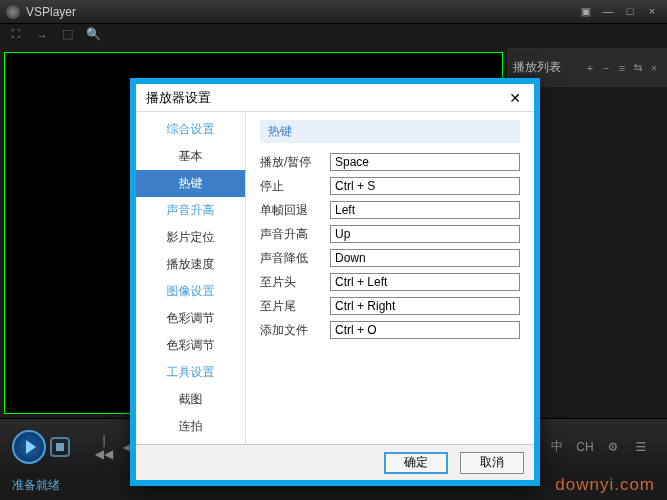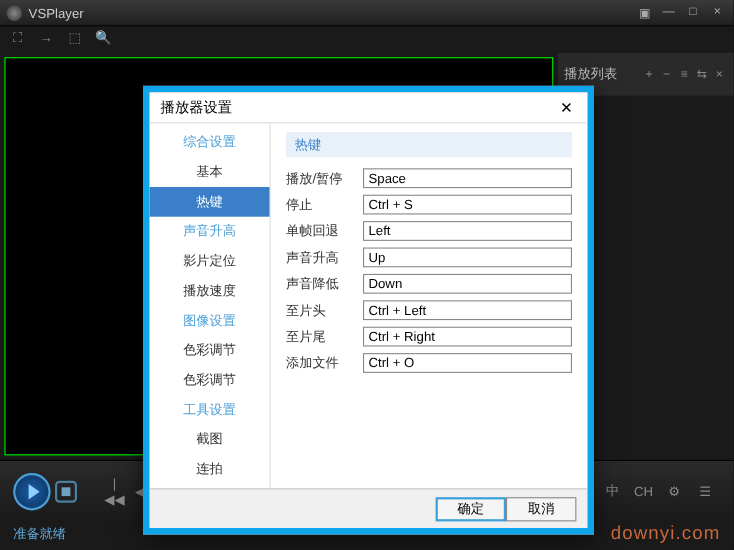--- a/index.html
+++ b/index.html
@@ -45,21 +45,21 @@
 .dsidebar { width: 110px; border-right: 1px solid #ddd; padding: 4px 0; }
 .dsidebar .cat { color: #4a9fd8; text-align: center; padding: 5px 0; font-size: 12px; }
 .dsidebar .item { text-align: center; padding: 5px 0; cursor: pointer; color: #333; }
 .dsidebar .item.active { background: #3a7fc8; color: #fff; }
 .dcontent { flex: 1; padding: 8px 14px; }
 .dcontent .chead { background: #e8f0fa; color: #3a7fc8; padding: 3px 8px; margin-bottom: 10px; }
 .drow { display: flex; align-items: center; margin-bottom: 6px; }
 .drow .rlabel { width: 70px; color: #333; }
 .drow input { flex: 1; height: 18px; border: 1px solid #888; padding: 0 4px; font-size: 12px; }
 .dialog-foot { height: 36px; background: #f0f0f0; border-top: 1px solid #ccc; display: flex; align-items: center; justify-content: flex-end; padding: 0 10px; }
-.dialog-foot button { width: 64px; height: 22px; margin-left: 0; border: 1px solid #888; background: #f5f5f5; cursor: pointer; font-size: 12px; }
+.dialog-foot button { width: 64px; height: 22px; margin-left: 12px; border: 1px solid #888; background: #f5f5f5; cursor: pointer; font-size: 12px; }
 .dialog-foot button.primary { border: 2px solid #3a9fd8; }
 </style>
 </head>
 <body>
 
 <div class="titlebar">
   <div class="logo"></div>
   <div class="title">VSPlayer</div>
   <div class="winbtn">▣</div>
   <div class="winbtn">—</div>

